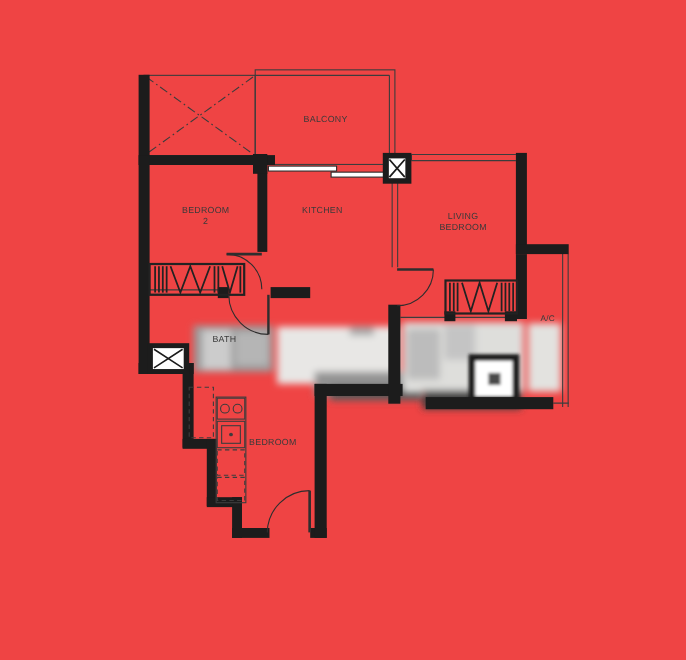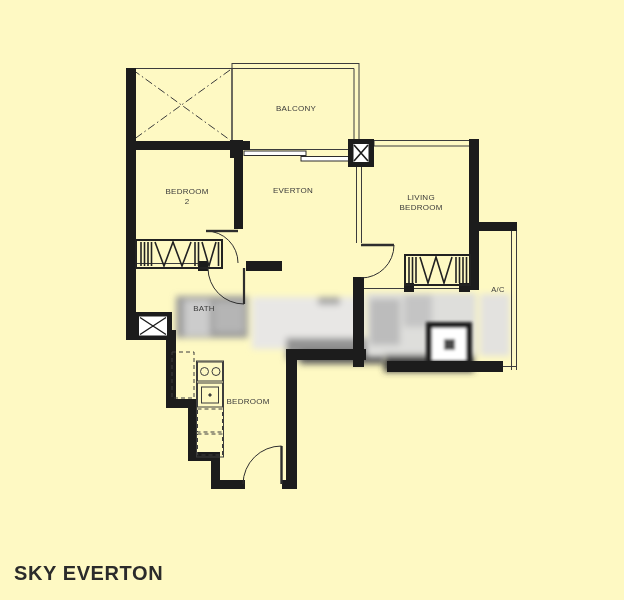--- a/index.html
+++ b/index.html
@@ -1,18 +1,18 @@
 <!DOCTYPE html>
 <html><head>
 <meta charset="utf-8">
 <style>
   html,body{margin:0;padding:0;background:#e9e8e5;}
   .canvas{
     position:relative;width:624px;height:600px;overflow:hidden;
-    background:#fef9c3;
+    background:#ef4444;
     font-family:"Liberation Sans",sans-serif;
   }
   .plan-svg{position:absolute;left:0;top:0;}
   .room-label{
     position:absolute;transform:translate(-50%,-50%);
     font-size:8px;line-height:9.5px;color:#3a3a3a;
     letter-spacing:.25px;text-align:center;white-space:nowrap;
     font-family:"Liberation Sans",sans-serif;
   }
   .room-label span{display:block;}
@@ -204,27 +204,26 @@
     </g>
   </svg>
 
   <div class="room-label" style="left:296px;top:109px">BALCONY</div>
 
   <div class="room-label" style="left:187px;top:196px">
     <span>BEDROOM</span>
     <span>2</span>
   </div>
 
-  <div class="room-label" style="left:293px;top:191px">EVERTON</div>
+  <div class="room-label" style="left:293px;top:191px">KITCHEN</div>
 
   <div class="room-label" style="left:421px;top:202px">
     <span>LIVING</span>
     <span>BEDROOM</span>
   </div>
 
   <div class="room-label" style="left:204px;top:309px">BATH</div>
 
   <div class="room-label" style="left:498px;top:290px;font-size:7.5px">A/C</div>
 
   <div class="room-label" style="left:248px;top:402px">BEDROOM</div>
 
-  <div class="project-title">SKY EVERTON</div>
 </div>
 
 </body></html>

